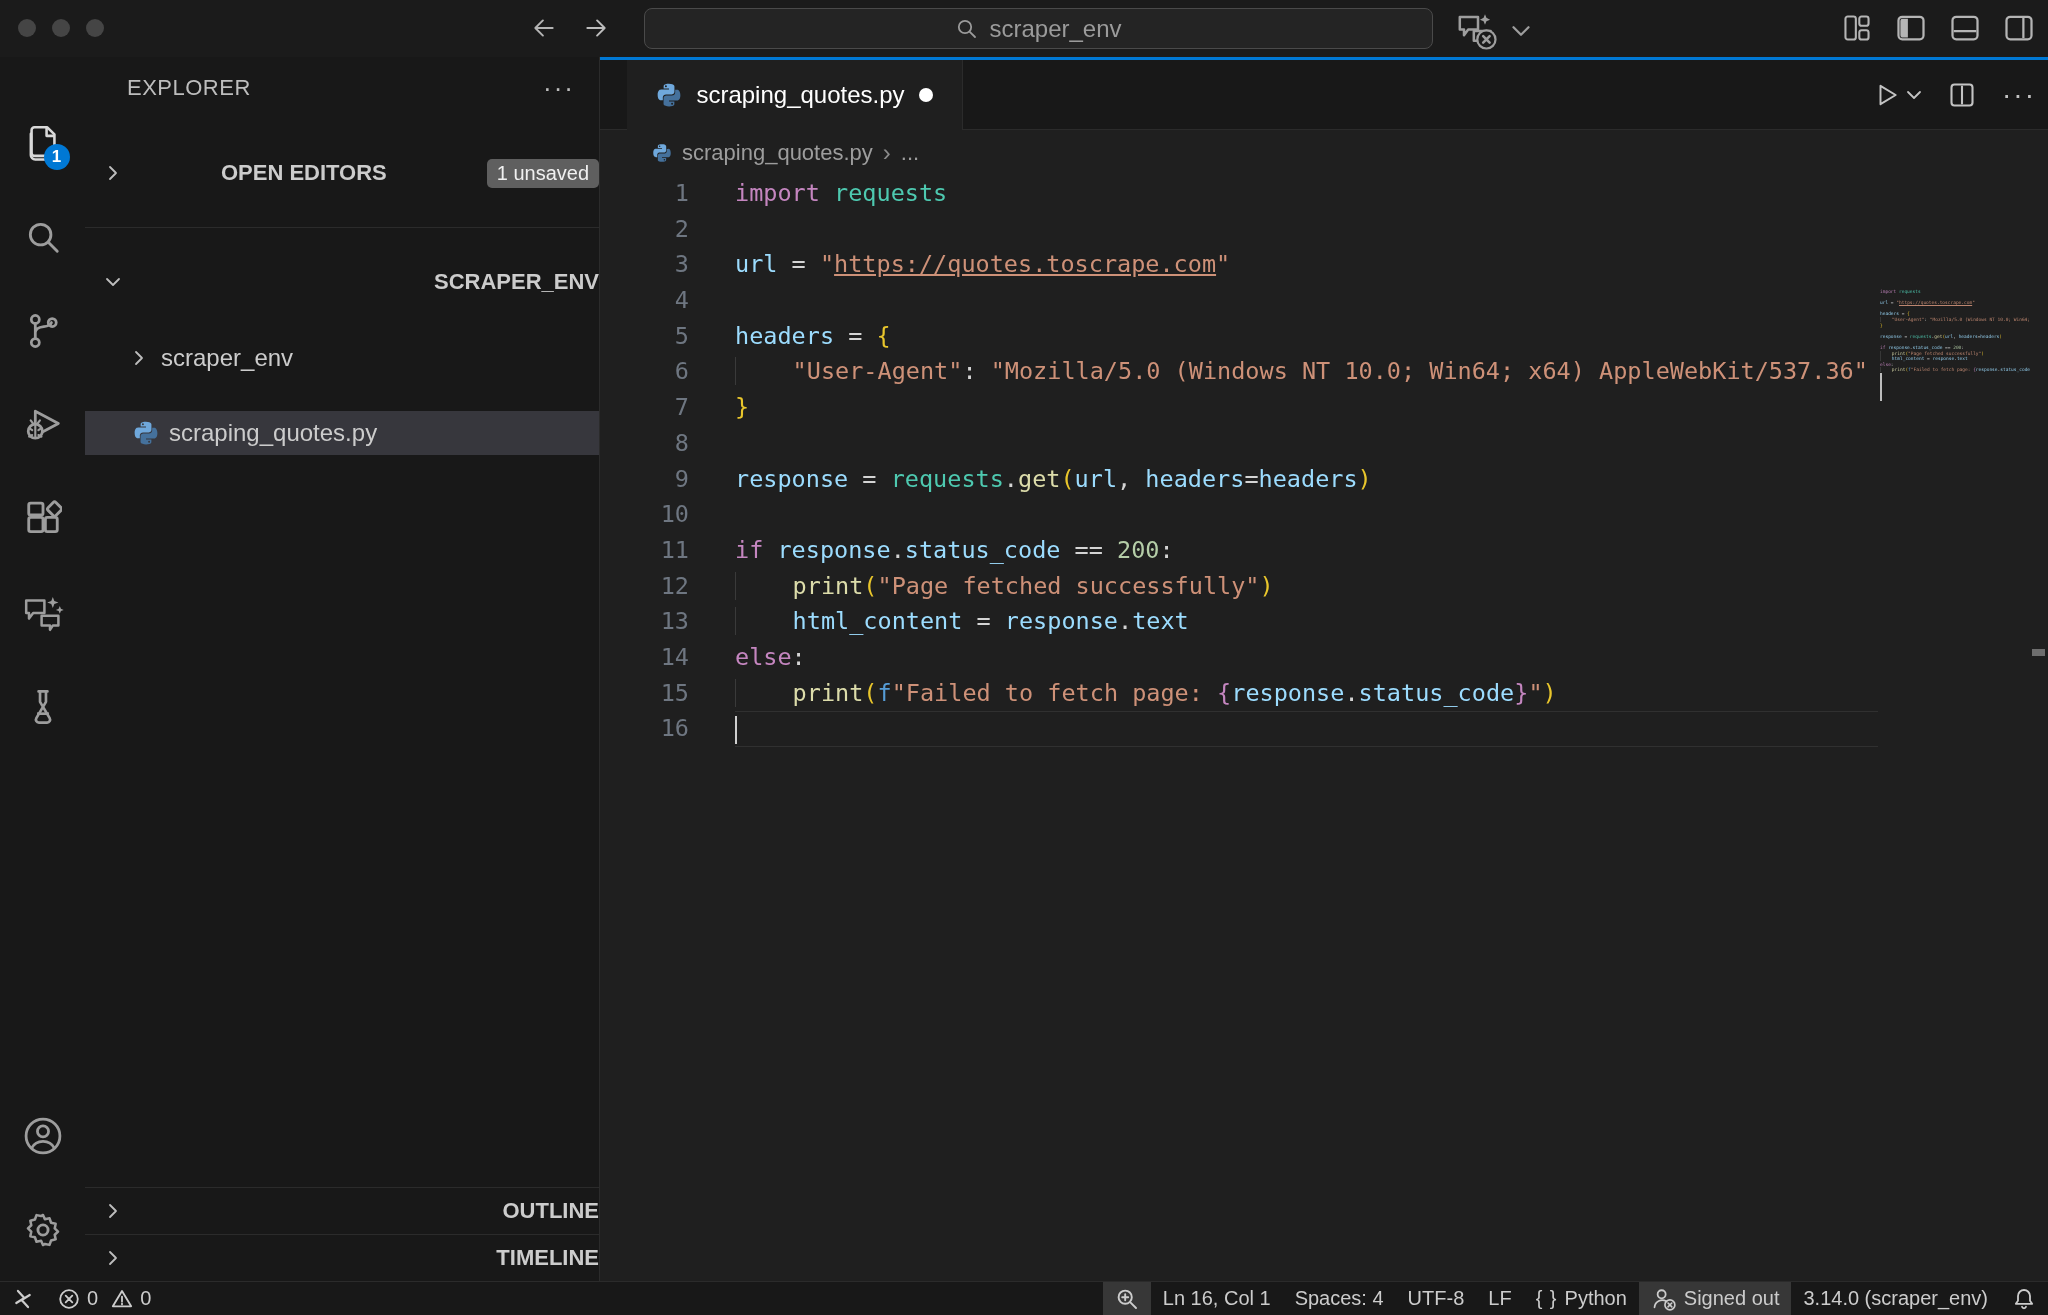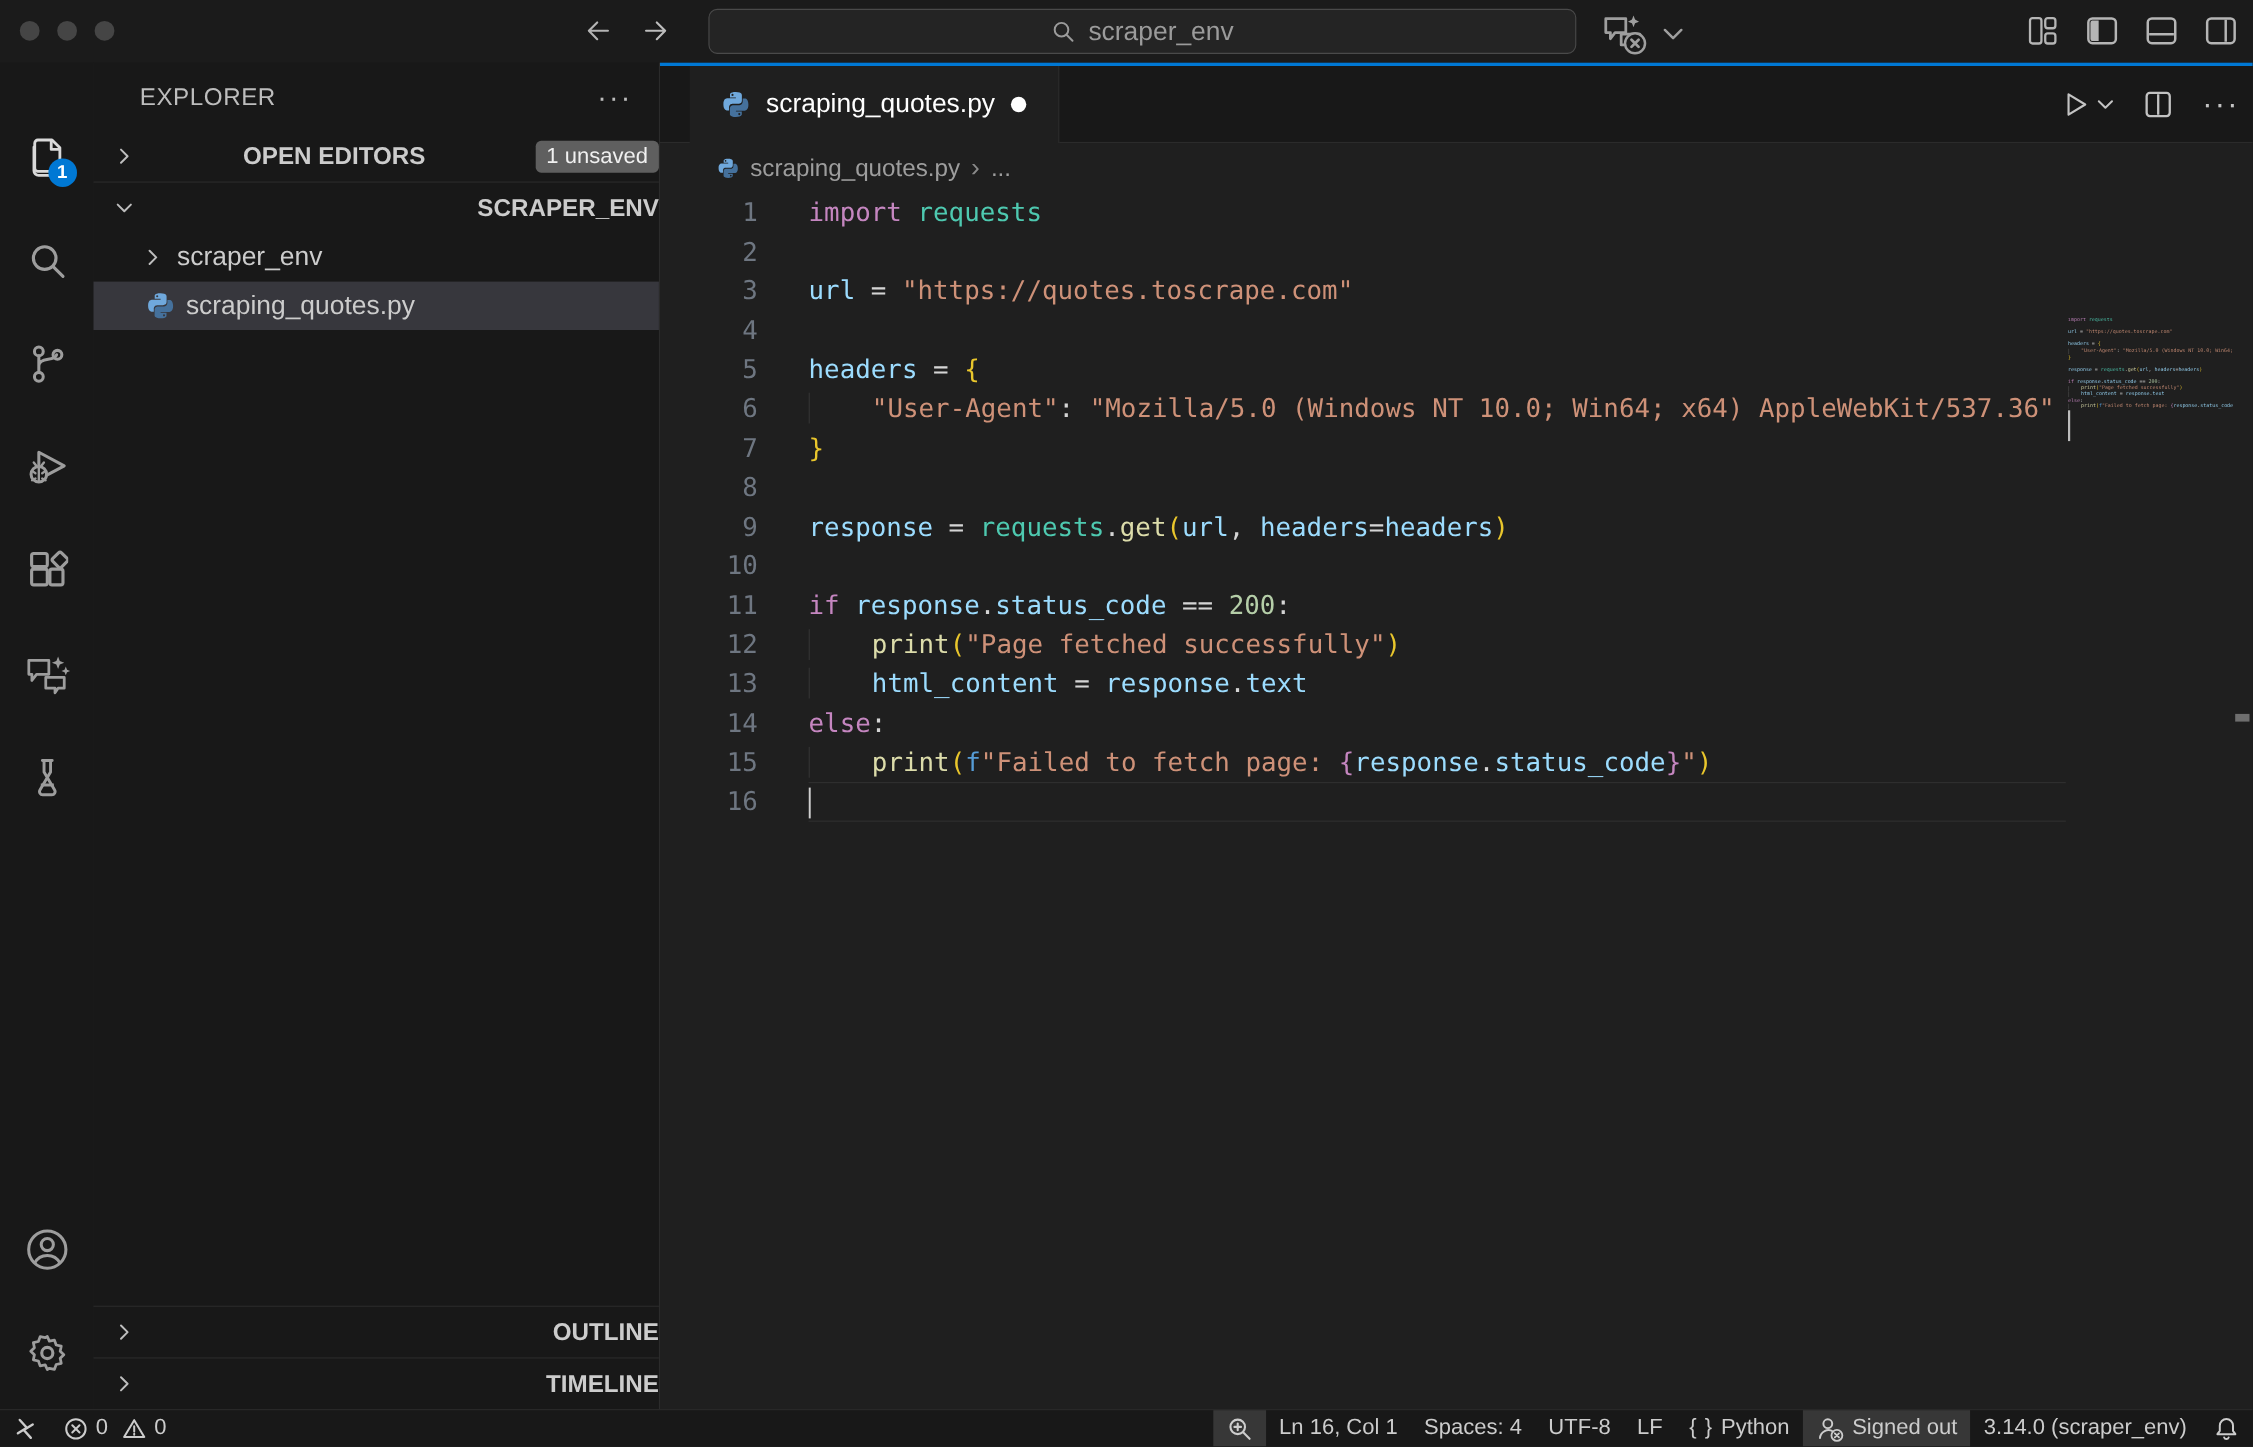--- a/index.html
+++ b/index.html
@@ -22,21 +22,21 @@
   #main { position:absolute; left:0; top:57px; width:2048px; height:1224px; display:flex; }
 
   
   #activitybar { width:85px; background:#181818; display:flex; flex-direction:column; align-items:center; padding-top:61px; padding-bottom:26px; gap:44px; flex:none; }
   .act-icon { width:50px; height:50px; display:flex; align-items:center; justify-content:center; color:#9d9d9d; position:relative; flex:none; }
   .act-icon.active { color:#d9d9d9; }
   .act-spacer { margin-top:auto; }
   .act-badge { position:absolute; right:-2px; bottom:-2px; min-width:26px; height:26px; border-radius:13px; background:var(--c-accent,#0078d4); color:#fff; font-size:17px; font-weight:bold; display:flex; align-items:center; justify-content:center; padding:0 4px; }
 
   
-  #sidebar { width:515px; background:#181818; border-right:1px solid #2b2b2b; display:flex; flex-direction:column; flex:none; }
+  #sidebar { width:515px; background:#181818; border-right:1px solid #2b2b2b; display:flex; flex-direction:column; flex:none;gap:31px; }
   #sidebar-header { height:62px; display:flex; align-items:center; justify-content:space-between; padding:0 24px 0 42px; }
   #sidebar-title { font-size:22px; color:#bdbdbd; letter-spacing:.5px; }
   .sect-row { height:46px; display:flex; align-items:center; gap:8px; padding-left:16px; font-weight:bold; font-size:22px; color:#cccccc;justify-content:space-between; }
   .chev { color:#bdbdbd; width:24px; display:flex; justify-content:center; flex:none; }
   .badge-pill { background:#5f5f5f; color:#f0f0f0; font-weight:normal; font-size:20px; border-radius:5px; padding:3px 10px; margin-left:4px; }
   .divider { height:1px; background:#2b2b2b; width:100%; flex:none; }
   .tree-row { height:44px; display:flex; align-items:center; gap:10px; font-size:24px; color:#cccccc; }
   .tree-row.folder { padding-left:42px; }
   .tree-row.file { padding-left:48px; }
   .tree-row.selected { background:#37373d; }
@@ -53,21 +53,21 @@
   .bc-sep { color:#8a8a8a; font-size:24px; }
 
   
   #code-wrap { flex:1; position:relative; overflow:hidden; }
   #code { position:absolute; left:0; top:0; right:0; }
   .cl { display:flex; height:35.7px; line-height:35.7px; font-family:"DejaVu Sans Mono", monospace; font-size:23.5px; }
   .gut { width:135px; padding-right:46px; text-align:right; color:#6e7681; flex:none; }
   .src { white-space:pre; overflow:hidden; flex:1; margin-right:170px; font-family:inherit; font-size:inherit; line-height:inherit; color:#d4d4d4; }
   .cl.cur .src { border-top:1px solid #303030; border-bottom:1px solid #303030; line-height:33.7px; }
   .tk-keyword{color:var(--c-keyword)} .tk-type{color:var(--c-type)} .tk-var{color:var(--c-variable)}
-  .tk-str{color:var(--c-string)} .tk-stru{color:var(--c-string); margin-top:13px;}
+  .tk-str{color:var(--c-string)} .tk-stru{color:var(--c-string); text-decoration:underline;margin-top:13px;}
   .tk-fn{color:var(--c-function)} .tk-num{color:var(--c-number)} .tk-b1{color:var(--c-bracket)}
   .tk-fpfx{color:var(--c-fstring_prefix)} .tk-fbrace{color:var(--c-fbrace)} .tk-plain{color:var(--c-punctuation)}
   .ind { border-left:1px solid #3a3a3a; }
   .caret { display:inline-block; width:2px; height:28px; background:#cfcfcf; vertical-align:middle; }
 
   
   #minimap { position:absolute; top:113px; right:18px; width:150px; height:130px; overflow:hidden; font-family:"DejaVu Sans Mono", monospace; font-size:4.5px; line-height:5.6px; white-space:pre; opacity:.9; }
   #ruler-marker { position:absolute; right:3px; top:473px; width:13px; height:7px; background:#6e6e6e; }
 
   

